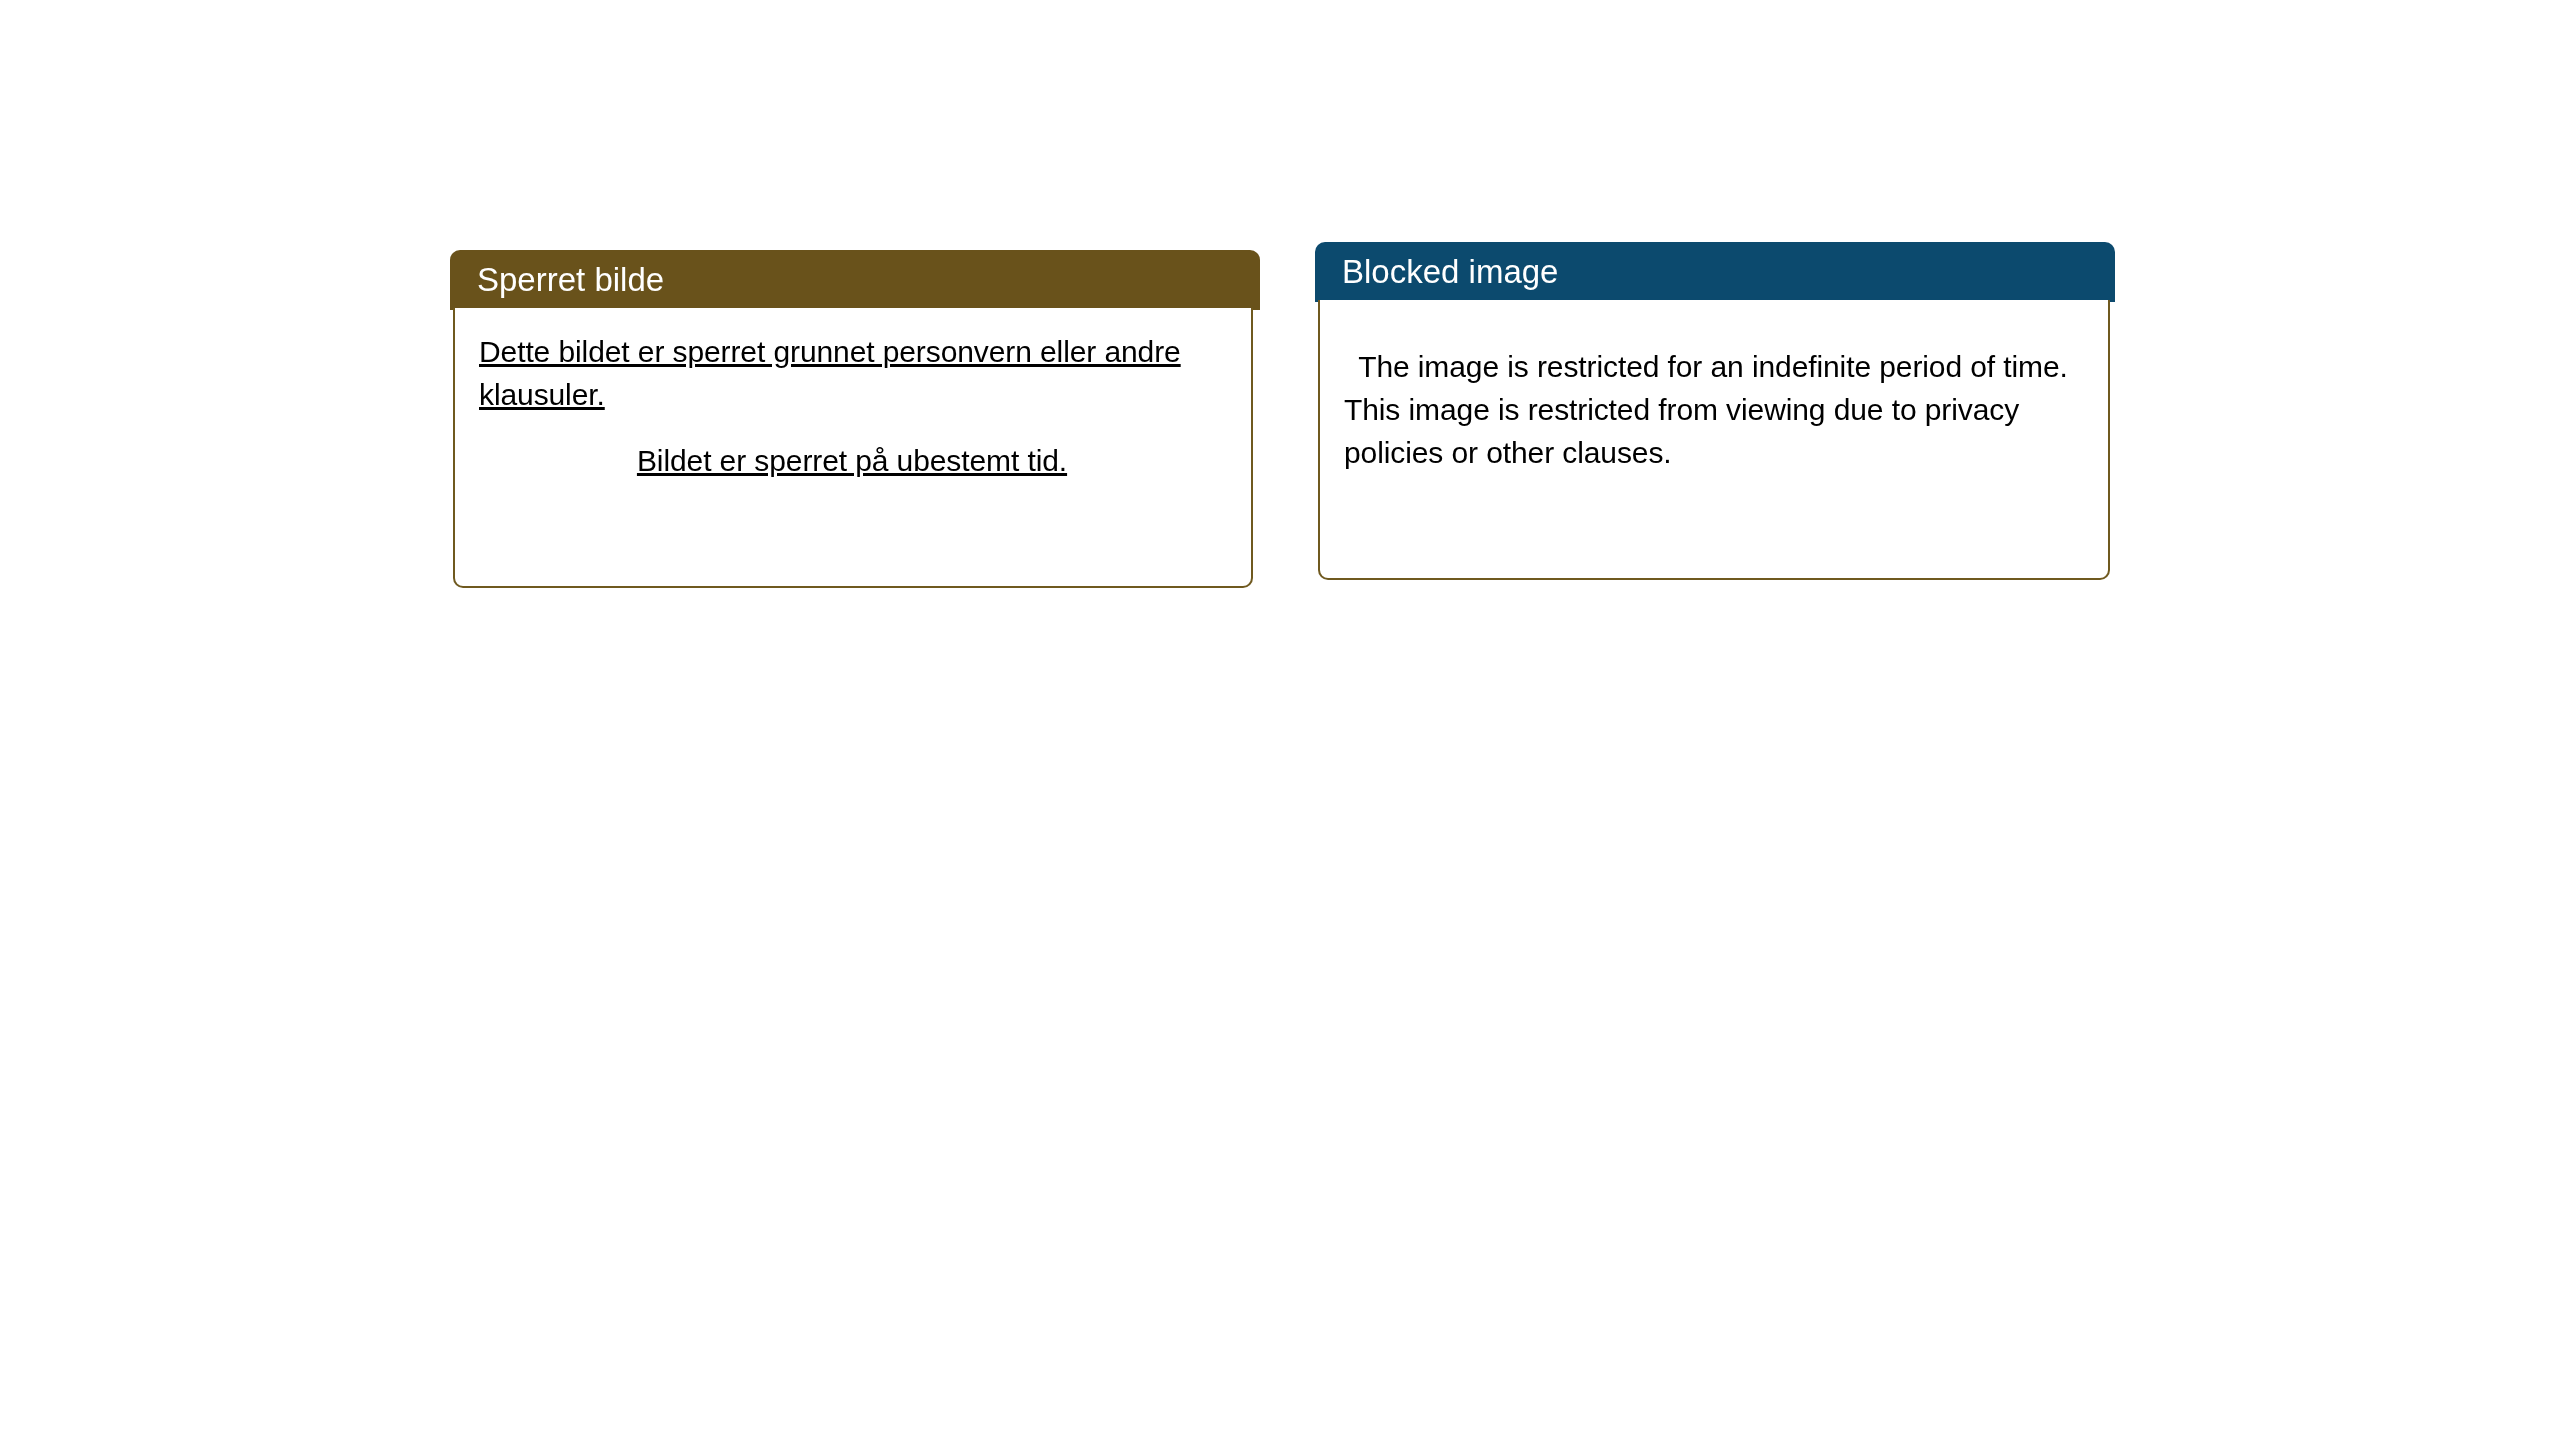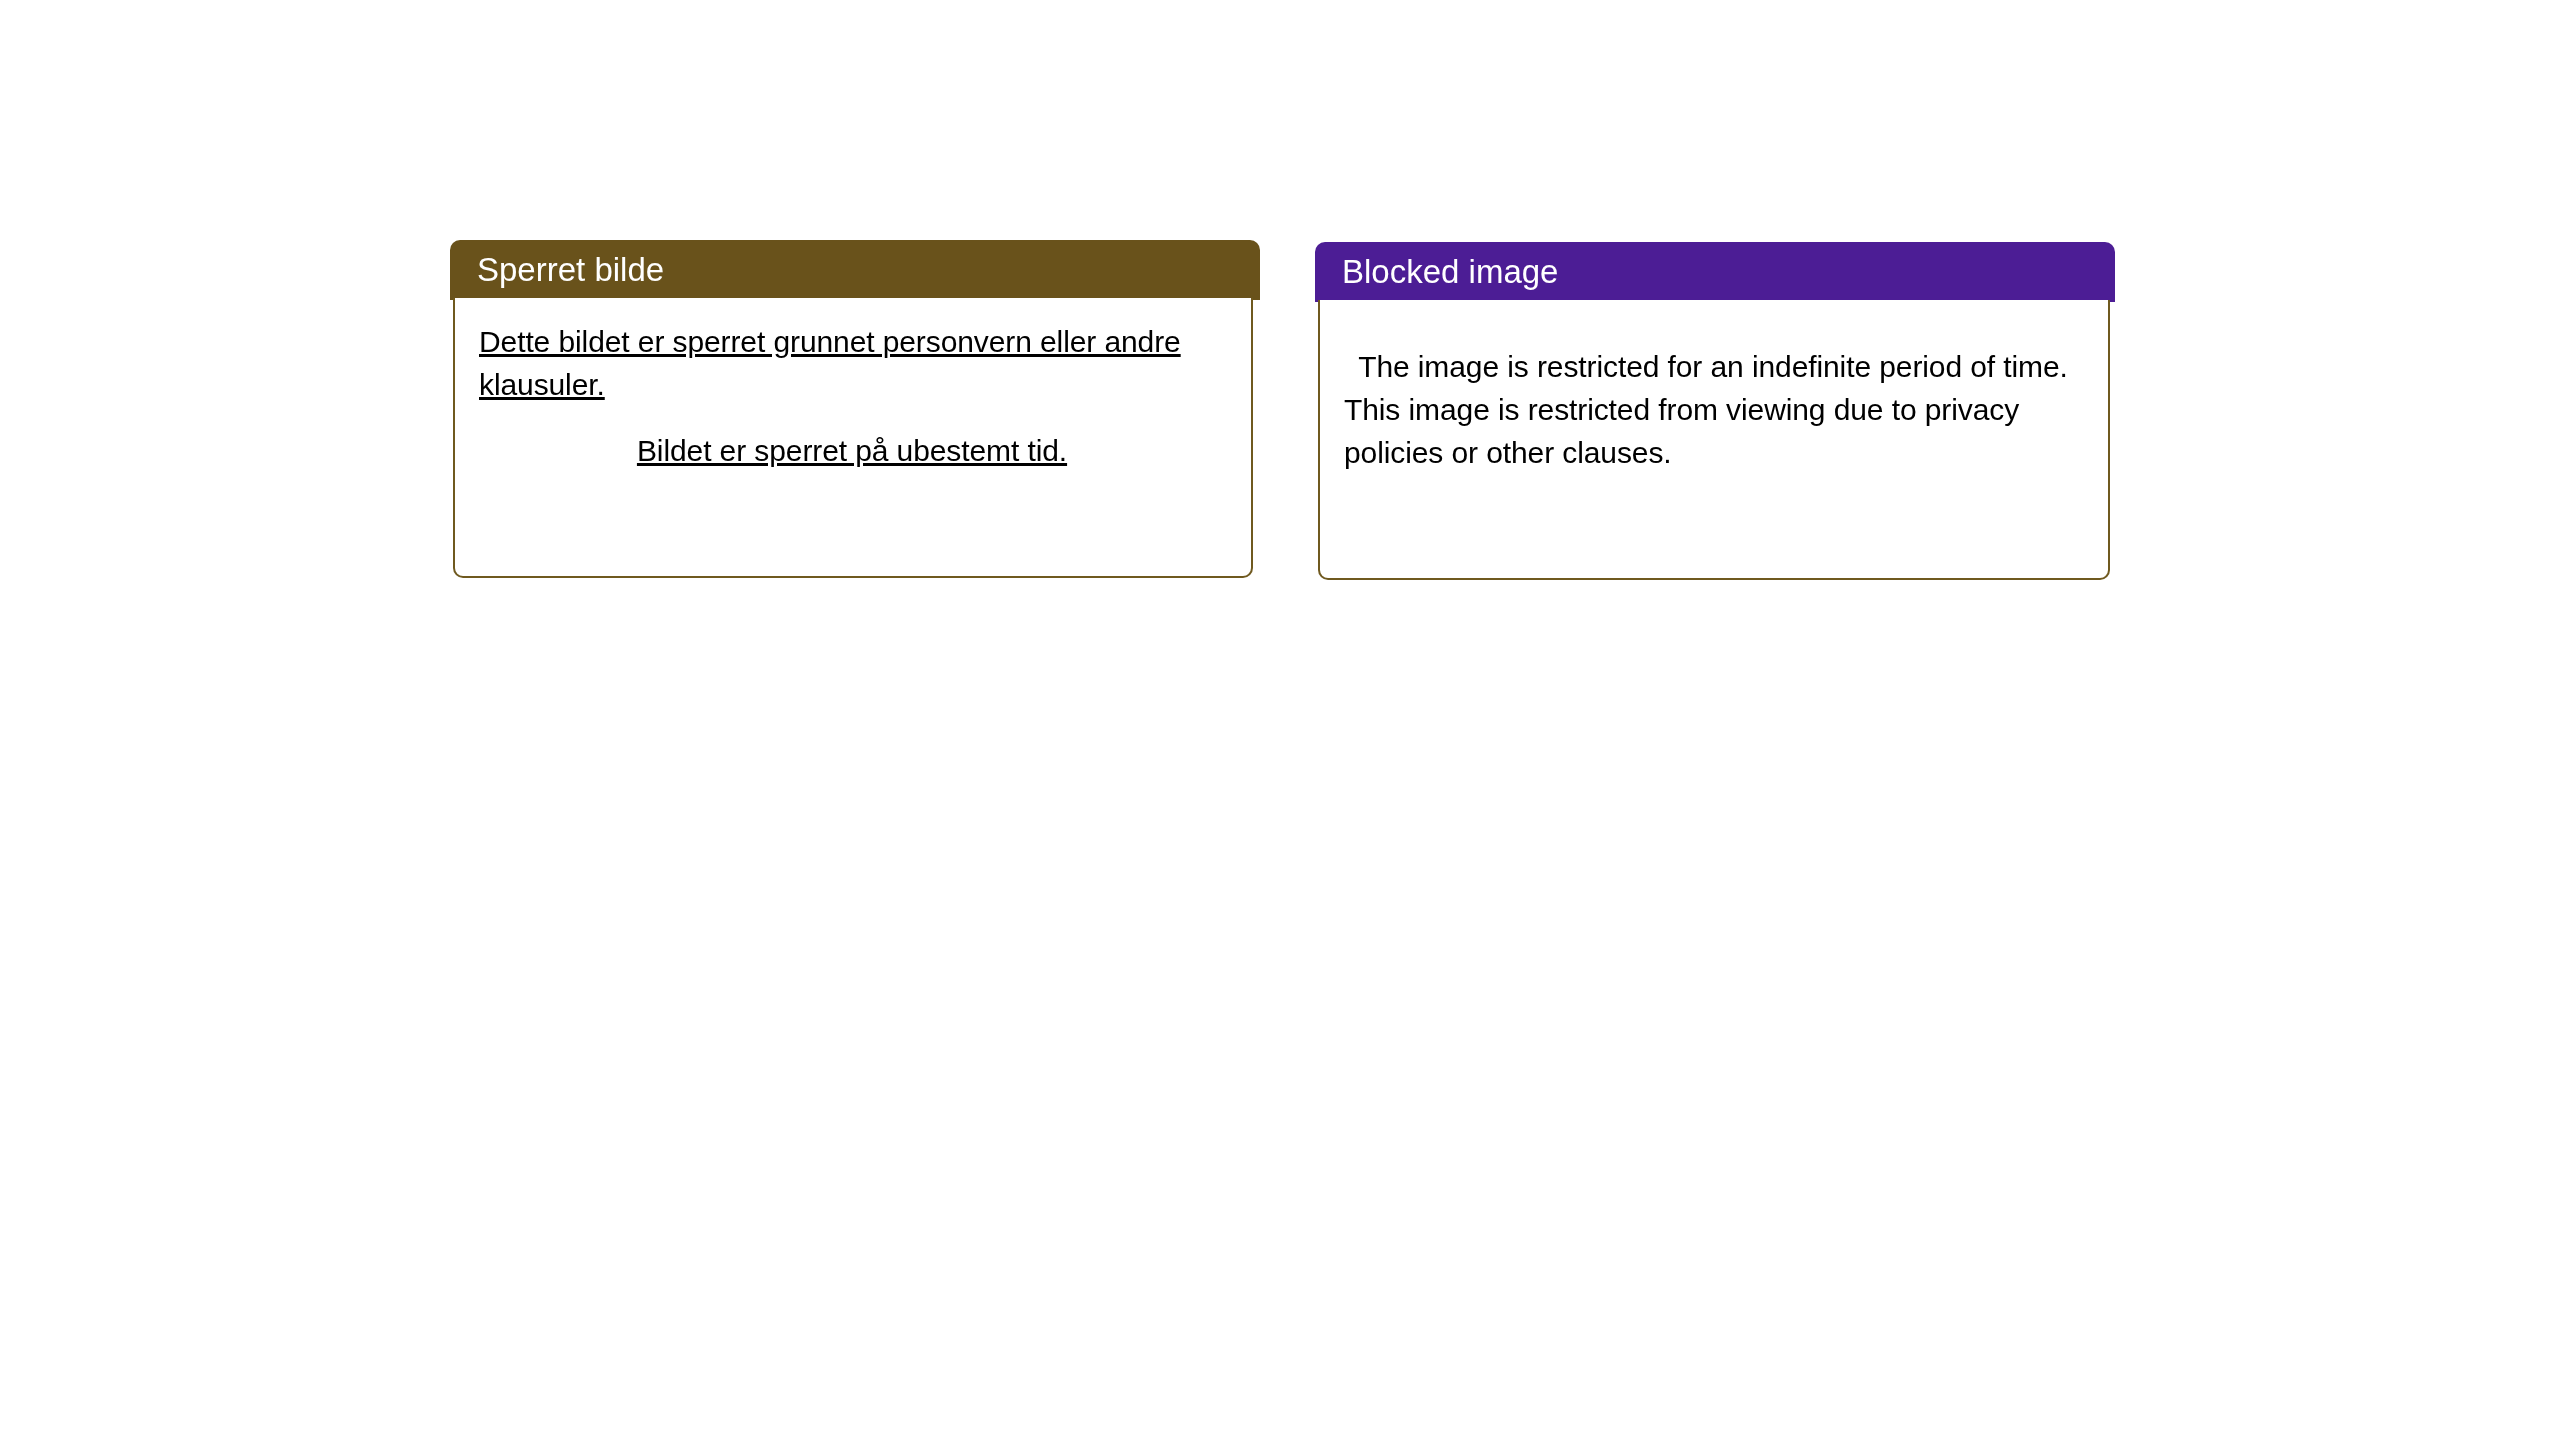--- a/index.html
+++ b/index.html
@@ -60,21 +60,21 @@
     margin: 0;
     letter-spacing: -0.1px;
   }
 
   .notice-paragraph.spaced {
     margin-top: 23px;
     text-align: center;
   }
 
   
-  #card-no            { left: 450px; top: 240px; width: 810px; height: 338px; }
+  #card-no            { left: 450px; top: 250px; width: 810px; height: 338px; }
   #card-no .notice-header { width: 810px; }
   #card-no .notice-body   { width: 800px; height: 280px; }
 
   
   #card-en            { left: 1315px; top: 242px; width: 800px; height: 338px; }
   #card-en .notice-header { width: 800px; }
   #card-en .notice-body   { width: 792px; height: 280px; }
 </style>
 </head>
 <body style="background: rgb(255, 255, 255);">
@@ -83,20 +83,20 @@
 
   <div class="notice-card" id="card-no">
     <div class="notice-header" style="background: rgb(105, 82, 27); color: rgb(255, 255, 255);">Sperret bilde</div>
     <div class="notice-body" style="border-color: rgb(111, 89, 31); text-decoration: underline;">
       <p class="notice-paragraph" style="color: rgb(0, 0, 0);">Dette bildet er sperret grunnet personvern eller andre klausuler.</p>
       <p class="notice-paragraph spaced" style="color: rgb(0, 0, 0);">Bildet er sperret på ubestemt tid.</p>
     </div>
   </div>
 
   <div class="notice-card" id="card-en">
-    <div class="notice-header" style="background: #4c1d95; color: rgb(255, 255, 255);">Blocked image</div>
+    <div class="notice-header" style="background: #0c4a6e; color: rgb(255, 255, 255);">Blocked image</div>
     <div class="notice-body" style="border-color: rgb(111, 89, 31);">
       <p class="notice-paragraph spaced" style="color: rgb(0, 0, 0);">The image is restricted for an indefinite period of time.</p>
       <p class="notice-paragraph" style="color: rgb(0, 0, 0);">This image is restricted from viewing due to privacy policies or other clauses.</p>
     </div>
   </div>
 
 </div>
 
 </body></html>

